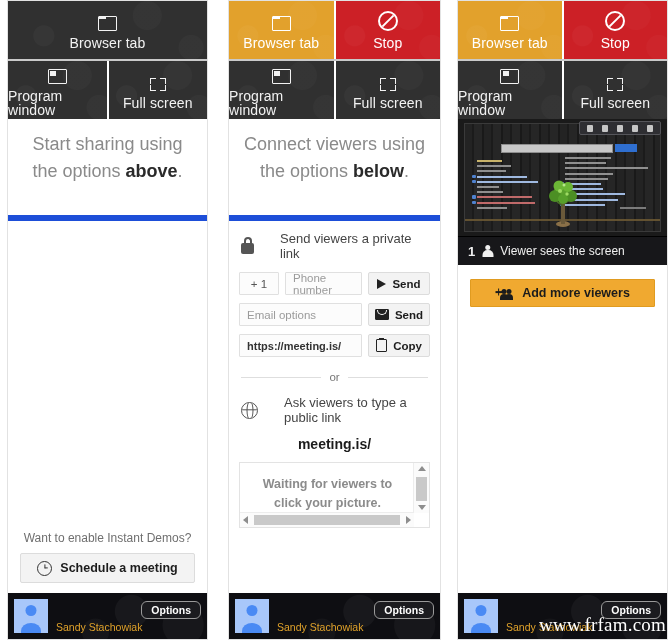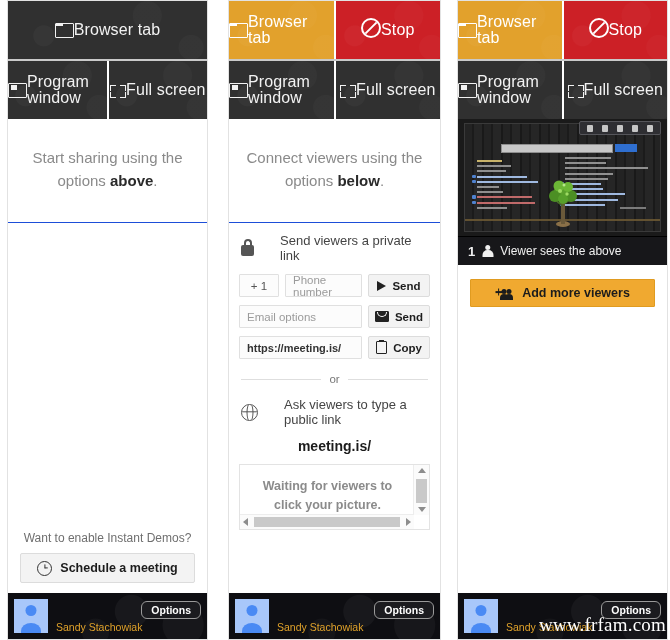--- a/index.html
+++ b/index.html
@@ -41,23 +41,24 @@
   .tile-row {
     display: flex;
     width: 100%;
   }
   .tile {
     flex: 1 1 50%;
     height: 58px;
     background: #303030;
     color: #f2f2f2;
     display: flex;
+    flex-direction: column;
     align-items: center;
     justify-content: center;
-    font-size: 16px;
+    font-size: 14px;
     letter-spacing: .1px;
     position: relative;
     box-sizing: border-box;
     cursor: pointer;
     background-image:
       radial-gradient(circle at 18% 60%, rgba(255,255,255,.030) 0 10px, transparent 11px),
       radial-gradient(circle at 70% 25%, rgba(255,255,255,.025) 0 14px, transparent 15px),
       radial-gradient(circle at 92% 80%, rgba(255,255,255,.022) 0 12px, transparent 13px);
   }
   .tile.full { flex: 1 1 100%; }
@@ -125,26 +126,26 @@
     position: absolute;
     left: 50%; top: 50%;
     width: 16px; height: 2px;
     background: currentColor;
     transform: translate(-50%, -50%) rotate(-45deg);
   }
 
   
   .msg-block {
     flex: 0 0 auto;
-    padding: 28px 14px 30px;
+    padding: 12px 14px 30px;
     text-align: center;
     color: #8a8a8a;
-    font-size: 15px;
+    font-size: 18px;
     line-height: 1.5;
-    border-bottom: 1px solid #1d4ed8;
+    border-bottom: 6px solid #1d4ed8;
     background: #fff;
   }
   .msg-block b { color: #2a2a2a; font-weight: bold; }
 
   
   .body-area {
     flex: 1 1 auto;
     background: #ffffff;
     position: relative;
     overflow: hidden;
@@ -958,21 +959,21 @@
           <i></i>
           <i></i>
           <i></i>
           <i></i>
       </div>
     </div>
 
     <div class="viewer-bar">
       <span class="cnt">1</span>
       <span class="ico-person"></span>
-      <span>Viewer sees the above</span>
+      <span>Viewer sees the screen</span>
     </div>
 
     <div class="body-area">
       <div class="add-wrap">
         <div class="add-btn">
           <span class="ico-add-people">
             <span class="plus"></span>
               <span class="p1"></span>
               <span class="p2"></span>
           </span>

